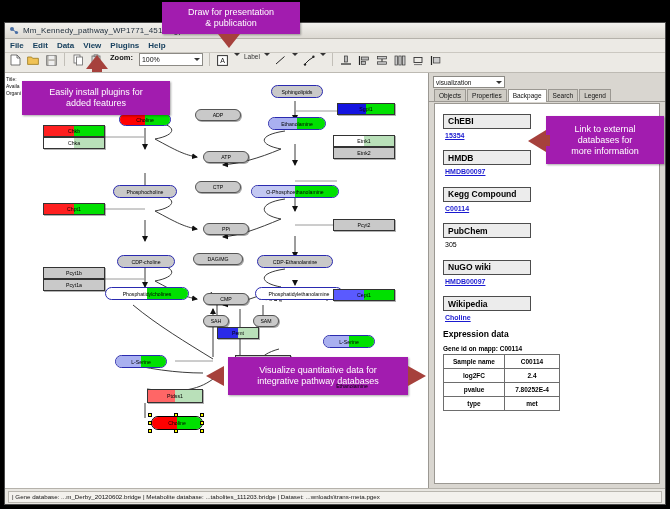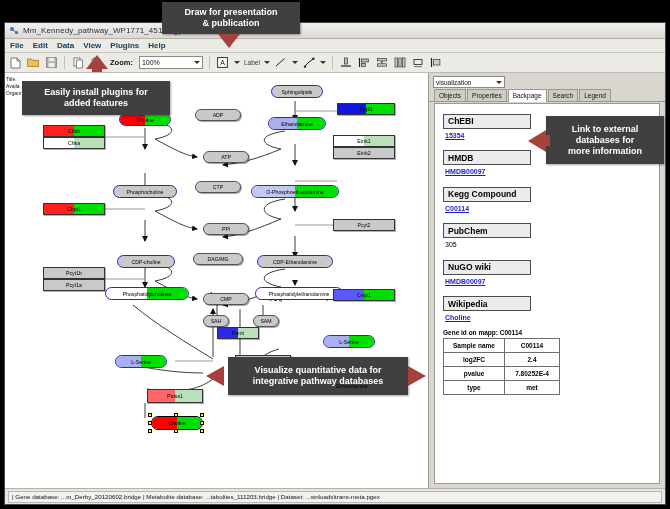--- a/index.html
+++ b/index.html
@@ -12,21 +12,21 @@
   .titlebar{height:16px;background:linear-gradient(#f2f1ee,#dcd9d2);border-bottom:1px solid #b5b2ab;
             display:flex;align-items:center;padding-left:4px;box-sizing:border-box;}
   .title-ico{width:10px;height:10px;margin-right:4px;position:relative;}
   .title-ico svg{display:block;}
   .title-text{font-size:8px;color:#22303d;white-space:nowrap;letter-spacing:.1px;}
 
   .menubar{height:14px;background:#eceae5;border-bottom:1px solid #cbc8c1;display:flex;align-items:center;
            padding-left:5px;box-sizing:border-box;gap:9px;}
   .menubar span{font-size:8px;color:#17405e;font-weight:bold;}
 
-  .toolbar{height:20px;background:#eceae5;border-bottom:1px solid #bdbab3;display:flex;align-items:center;
+  .toolbar{height:20px;background:#eceae5;border-bottom:1px solid #bdbab3;display:flex;align-items:flex-start;
            padding:0 3px;box-sizing:border-box;gap:4px;position:relative;}
   .tb-ico{width:14px;height:14px;display:flex;align-items:center;justify-content:center;}
   .tb-sep{width:1px;height:13px;background:#c2bfb8;margin:0 2px;}
   .zoom-lbl{font-size:7.5px;color:#111;margin-left:3px;margin-right:2px;font-weight:bold;}
   .zoom-box{width:64px;height:13px;background:#fff;border:1px solid #8c8a85;display:flex;align-items:center;
             justify-content:space-between;box-sizing:border-box;padding:0 2px;}
   .zoom-box .v{font-size:7px;color:#111;}
   .caret{width:0;height:0;border-left:3px solid transparent;border-right:3px solid transparent;border-top:3.5px solid #333;}
   .tb-lab{font-size:6.5px;color:#333;}
 
@@ -77,21 +77,21 @@
   .metab-lbl{position:relative;z-index:3;font-size:5.2px;color:#000;}
   .cofactor{border:1px solid #555;border-radius:7px;background:#c9c9c9;box-shadow:1px 1px 0 rgba(0,0,0,.35);}
   .gene{border:1px solid #333;background:#c9c9c9;box-shadow:1px 1px 0 rgba(0,0,0,.3);}
   .half{position:absolute;top:0;bottom:0;}
   svg.wire{position:absolute;left:0;top:0;overflow:visible;pointer-events:none;}
 
   
   .handle{position:absolute;width:4px;height:4px;background:#ffff00;border:1px solid #000;box-sizing:border-box;}
 
   
-  .callout{position:absolute;background:#404040;color:#fff;font-weight:bold;text-align:center;
+  .callout{position:absolute;background:#a21caf;color:#fff;font-weight:normal;text-align:center;
            display:flex;align-items:center;justify-content:center;box-shadow:1px 1px 2px rgba(0,0,0,.35);
            line-height:11px;padding:3px 6px;box-sizing:border-box;}
   .cal-arrow{position:absolute;width:0;height:0;}
   .wpbox{position:absolute;border:1px solid #e8b9b7;background:#fff;display:flex;align-items:center;
          justify-content:center;}
   .wpbox span{font-family:"Liberation Serif",serif;font-style:italic;font-weight:bold;color:#b3332e;
               font-size:17px;text-shadow:1px 1px 1px rgba(0,0,0,.25);letter-spacing:.2px;}
 </style>
 </head>
 <body>
@@ -501,20 +501,21 @@
 
             <div class="bp-head">PubChem</div>
             <span class="bp-plain">305</span>
 
             <div class="bp-head">NuGO wiki</div>
             <a class="bp-link" href="#">HMDB00097</a>
 
             <div class="bp-head">Wikipedia</div>
             <a class="bp-link" href="#">Choline</a>
 
+            <div class="bp-exp">Expression data</div>
             <div class="bp-geneid">Gene id on mapp: C00114</div>
 
             <table class="exp">
               <tbody>
                   <tr>
                 <td class="k">Sample name</td>
                 <td class="v">C00114</td>
               </tr>
               <tr>
                 <td class="k">log2FC</td>

